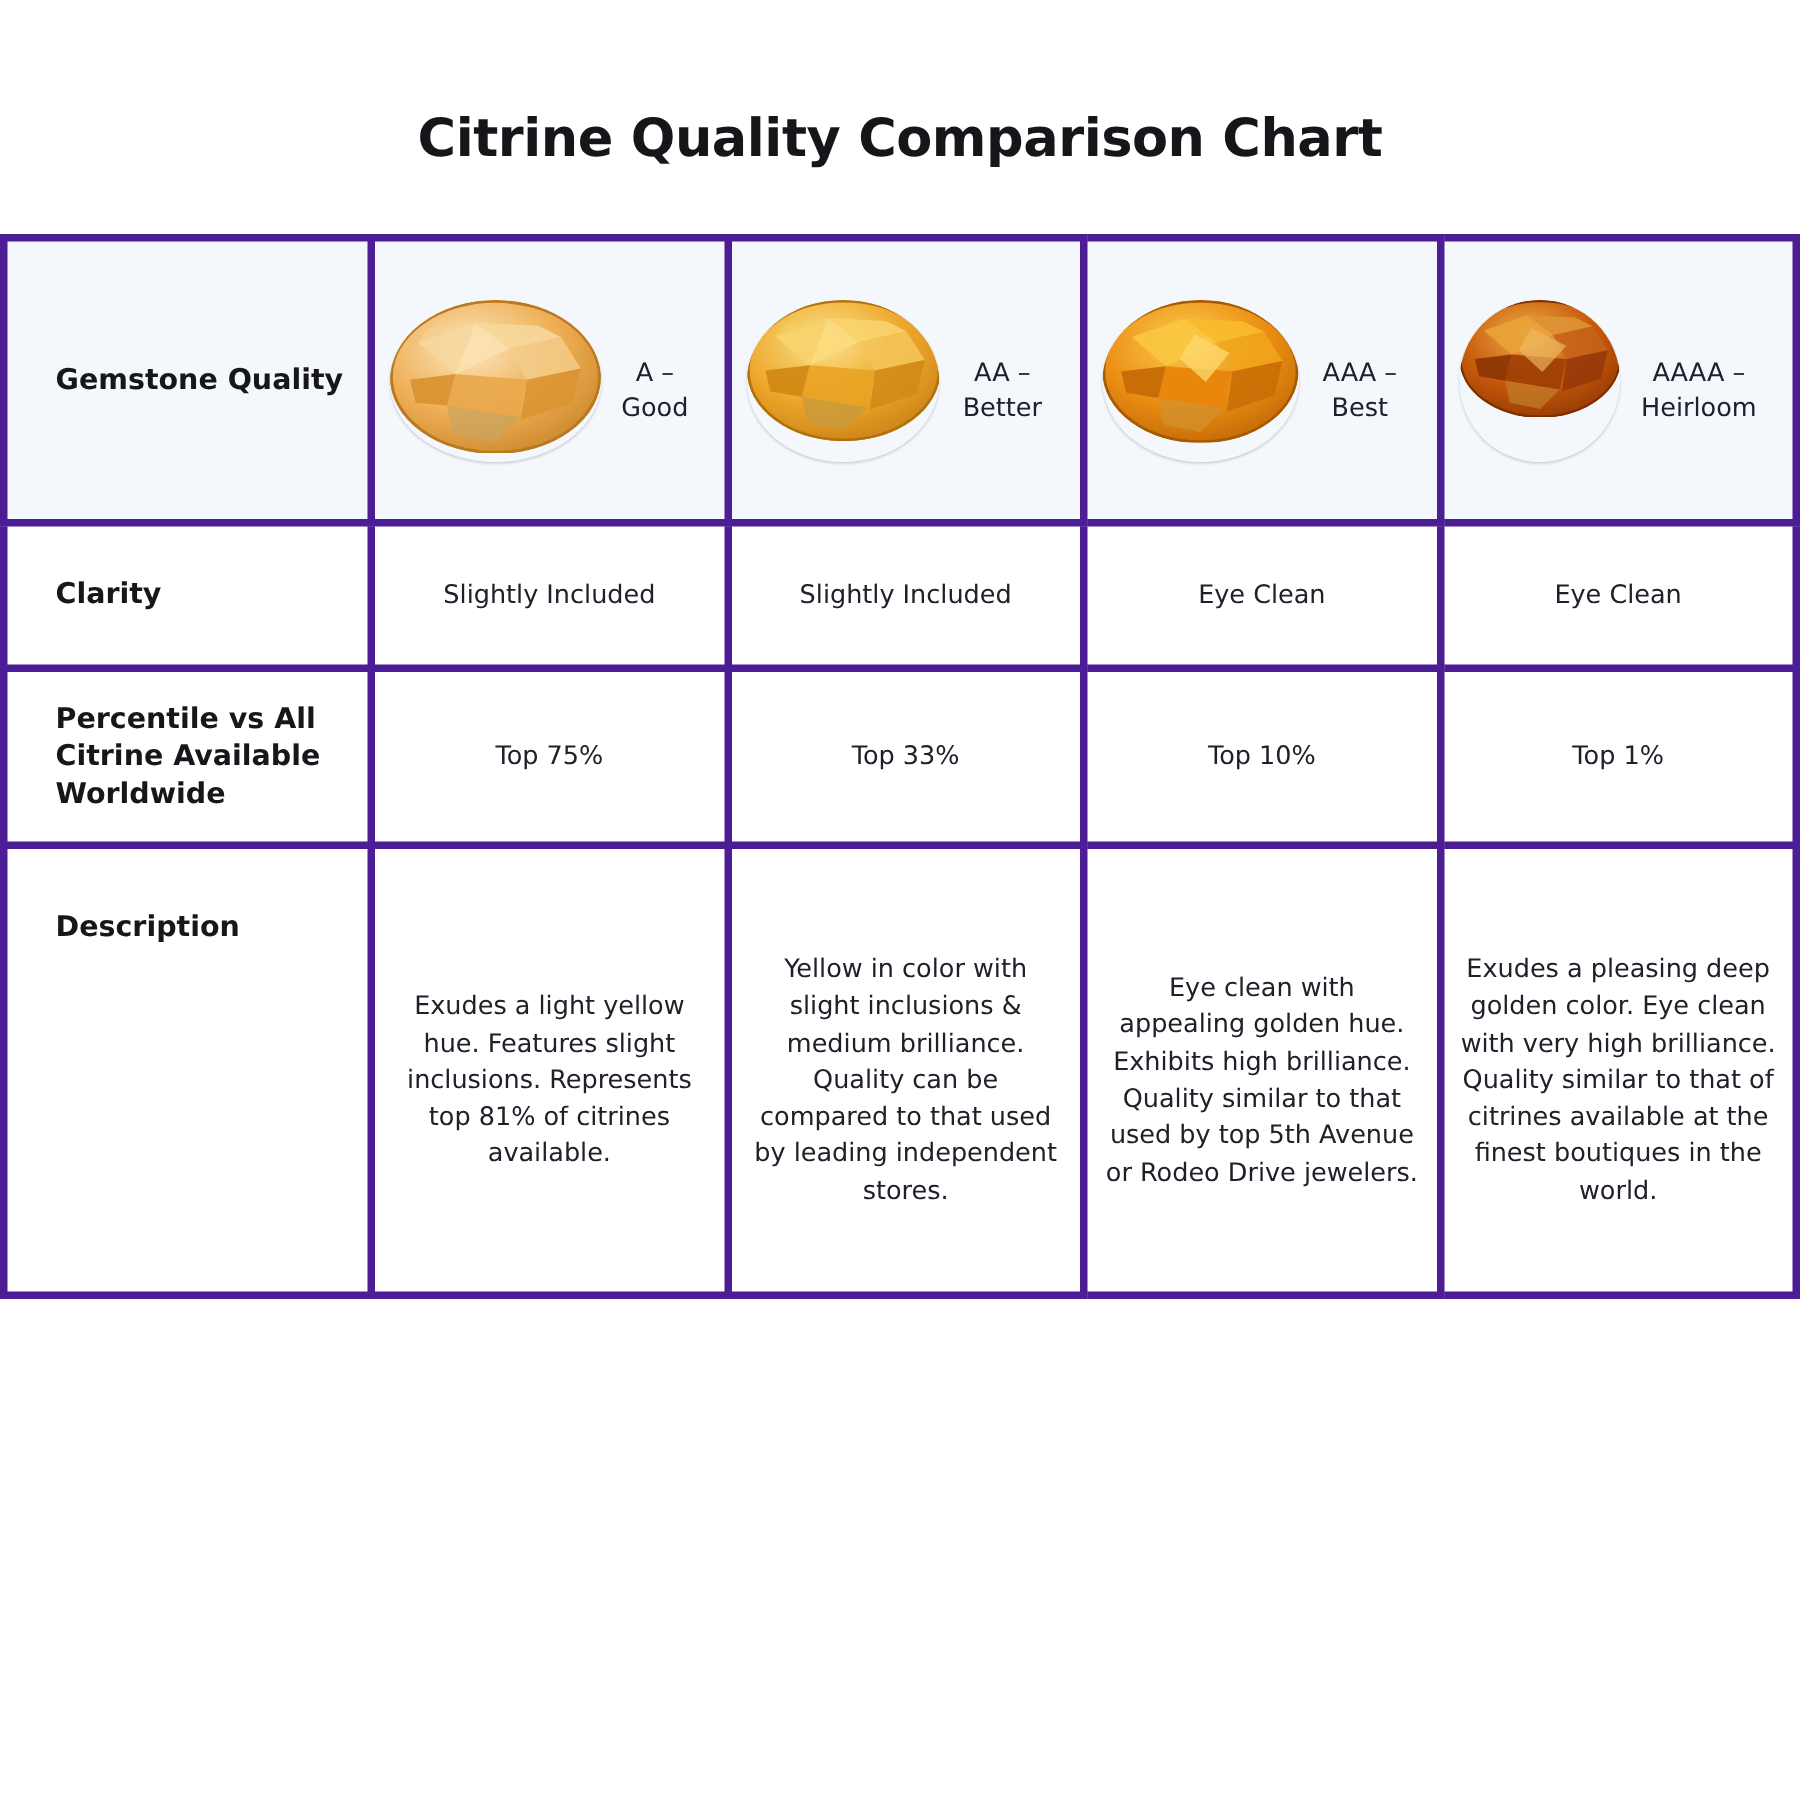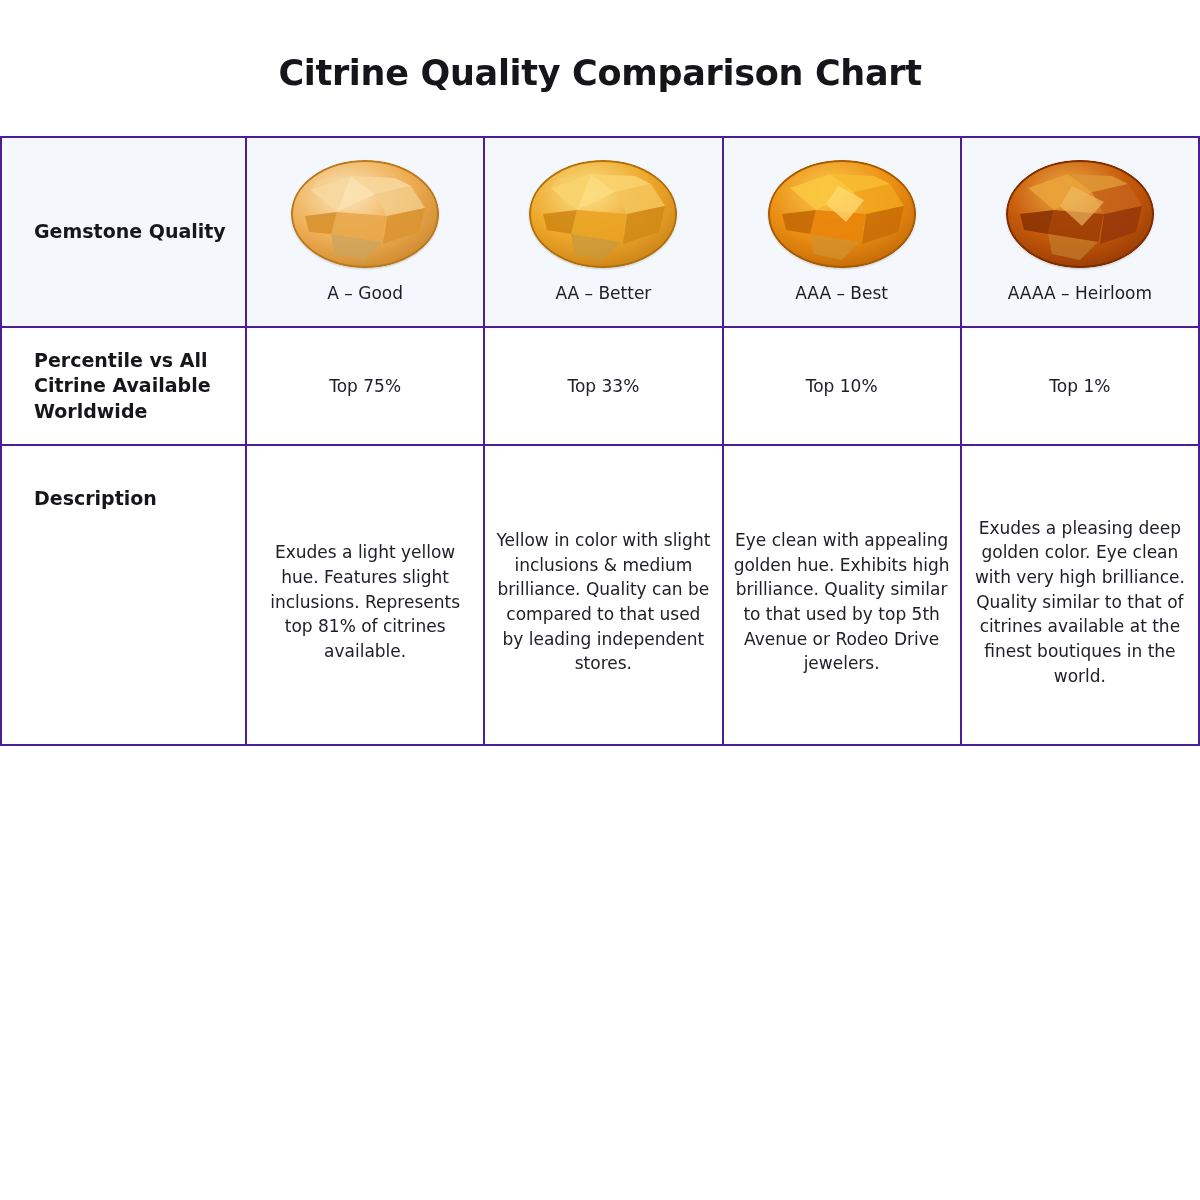--- a/index.html
+++ b/index.html
@@ -22,29 +22,30 @@
   }
   .chart-title {
     text-align: center;
     font-size: 35px;
     font-weight: bold;
     color: #16161a;
     letter-spacing: -0.3px;
     padding-top: 52px;
     padding-bottom: 0;
     line-height: 1.2;
+    margin-top: 20px;
   }
   table.cmp {
     width: 1200px;
     border-collapse: collapse;
     table-layout: fixed;
     margin-top: 42px;
   }
   table.cmp td {
-    border: 2px solid #4c1d95;
+    border: 5px solid #4c1d95;
     vertical-align: middle;
     padding: 8px 10px;
     box-sizing: border-box;
   }
   .label-cell {
     width: 245px;
     padding-left: 32px !important;
     font-size: 19px;
     font-weight: bold;
     color: #17171b;
@@ -64,21 +65,21 @@
   .row-alt .label-cell,
   .row-alt .val-cell {
     background: #f6f6f6;
   }
   .row-white .label-cell,
   .row-white .val-cell {
     background: #ffffff;
   }
   .gem-wrap {
     display: flex;
-    flex-direction: column;
+    flex-direction: row;
     align-items: center;
     justify-content: center;
   }
   .gem {
     width: 148px;
     height: 108px;
     border-radius: 50%;
     position: relative;
     overflow: hidden;
     box-shadow: 0 1px 2px rgba(0,0,0,0.18);
@@ -220,20 +221,27 @@
                 <polygon points="66,26 98,42 76,66 54,46" fill="#efbb63" opacity="0.65"></polygon>
                 <ellipse cx="74" cy="54" rx="73" ry="53" fill="none" stroke="#7d2d02" stroke-width="2"></ellipse>
               </svg>
             </div>
             <div class="gem-caption">AAAA – Heirloom</div>
           </div>
         </td>
       </tr>
 
 
+      <tr class="row-white" style="height:97px;">
+        <td class="label-cell">Clarity</td>
+        <td class="val-cell">Slightly Included</td>
+        <td class="val-cell">Slightly Included</td>
+        <td class="val-cell">Eye Clean</td>
+        <td class="val-cell">Eye Clean</td>
+      </tr>
 
 
       <tr class="row-white" style="height:118px;">
         <td class="label-cell">Percentile vs All Citrine Available Worldwide</td>
         <td class="val-cell">Top 75%</td>
         <td class="val-cell">Top 33%</td>
         <td class="val-cell">Top 10%</td>
         <td class="val-cell">Top 1%</td>
       </tr>
 

